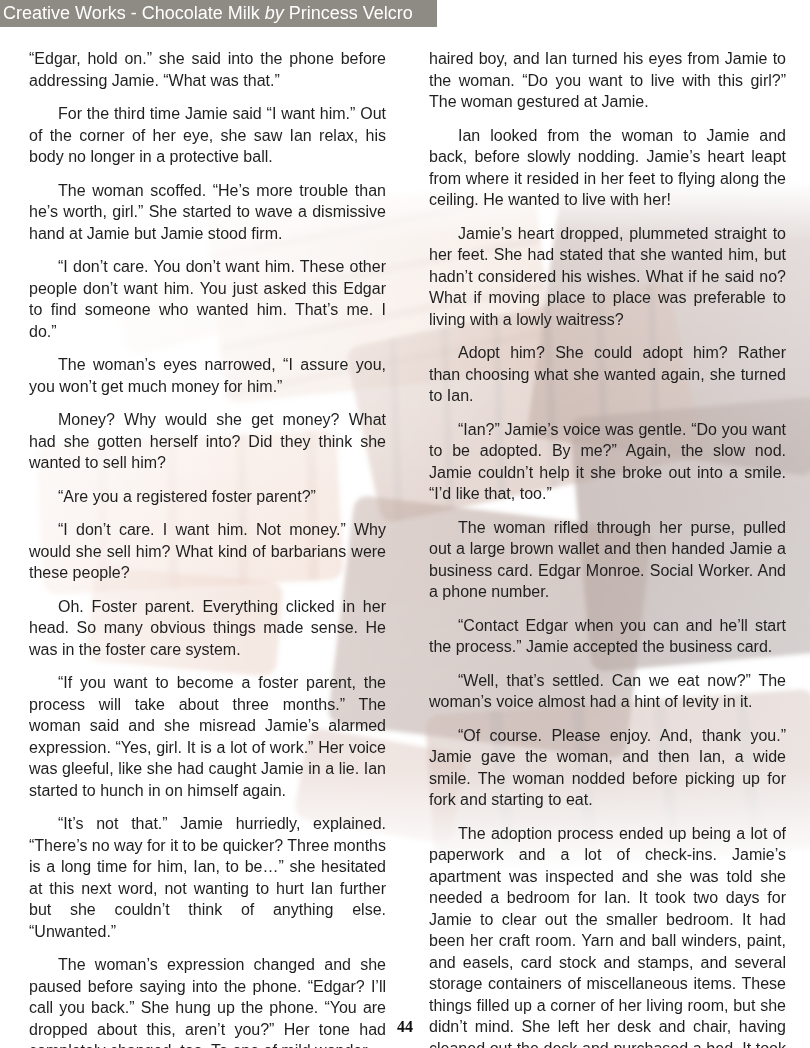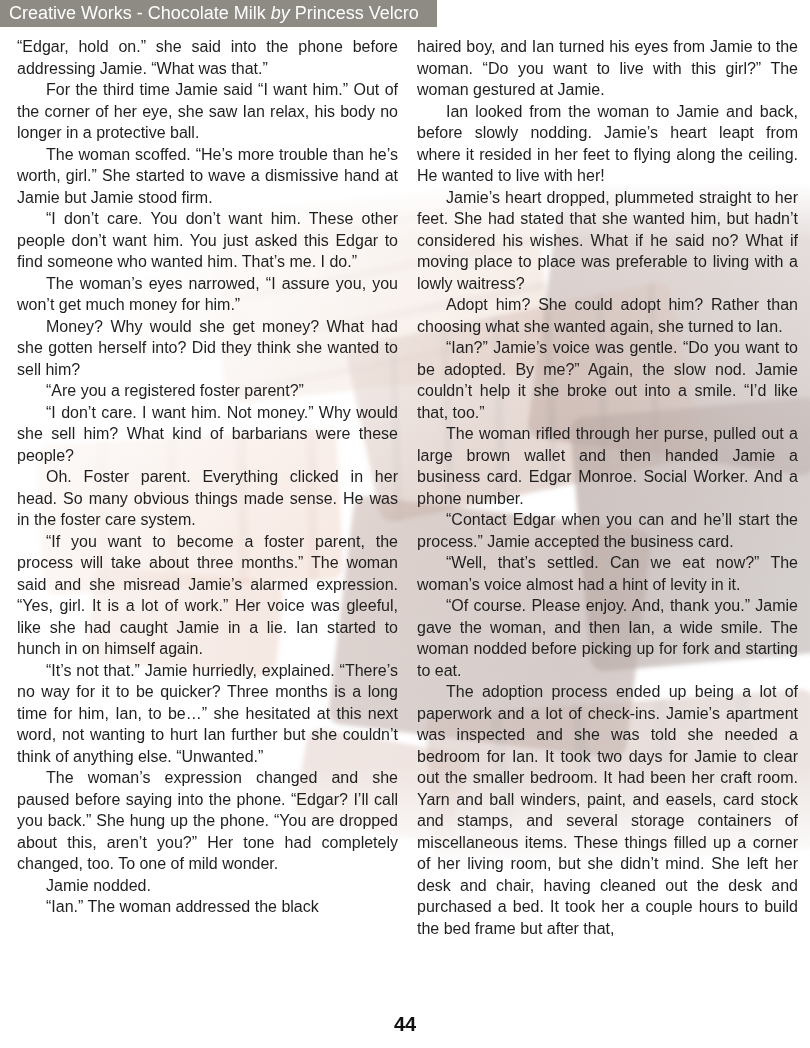--- a/index.html
+++ b/index.html
@@ -31,35 +31,35 @@
     content:"";position:absolute;inset:0;
     background:
       radial-gradient(ellipse at 12% 6%,#fff 0%,rgba(255,255,255,0) 45%),
       linear-gradient(to bottom,#fff 0,rgba(255,255,255,.55) 60px,rgba(255,255,255,.42) 45%,rgba(255,255,255,.5) 85%,#fff 100%),
       linear-gradient(to right,rgba(255,255,255,.75),rgba(255,255,255,.3) 30%,rgba(255,255,255,.22) 70%,rgba(255,255,255,.4));
   }
   
   .header-bar{
     position:absolute;left:0;top:0;width:437px;height:27px;z-index:3;
     background:#8d8b83;color:#fff;font-size:18px;line-height:27px;
-    padding-left:9px;box-sizing:border-box;white-space:nowrap;
+    padding-left:3px;box-sizing:border-box;white-space:nowrap;
   }
   .header-bar .by{font-style:italic;}
   
   .columns{
     position:absolute;left:17px;top:36px;width:781px;z-index:2;
     display:flex;gap:19px;color:#1f1f1f;
   }
   .col{width:381px;font-size:16px;line-height:21.5px;text-align:justify;}
-  .col p{margin:0;}
+  .col p{margin:12px;}
   .col p.ind{text-indent:29px;}
   
   .page-number{
     position:absolute;left:0;right:0;bottom:12px;z-index:2;
-    text-align:center;font-size:20px;font-weight:bold;color:#111;
+    text-align:center;font-size:16px;font-weight:bold;color:#111;font-family:Liberation Serif, serif;
   }
 </style>
 </head>
 <body>
 
 <div class="page">
 
   <div class="bg-photo">
     <div class="chunk c1"></div>
     <div class="chunk c2"></div>

